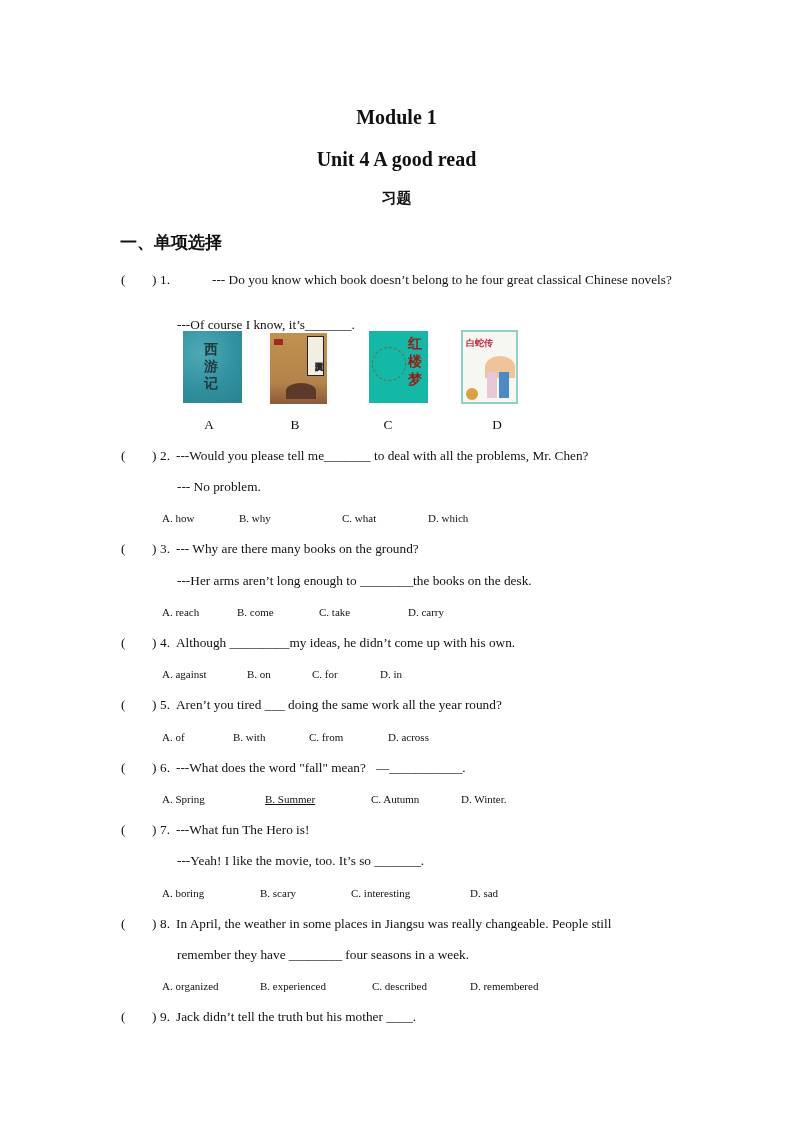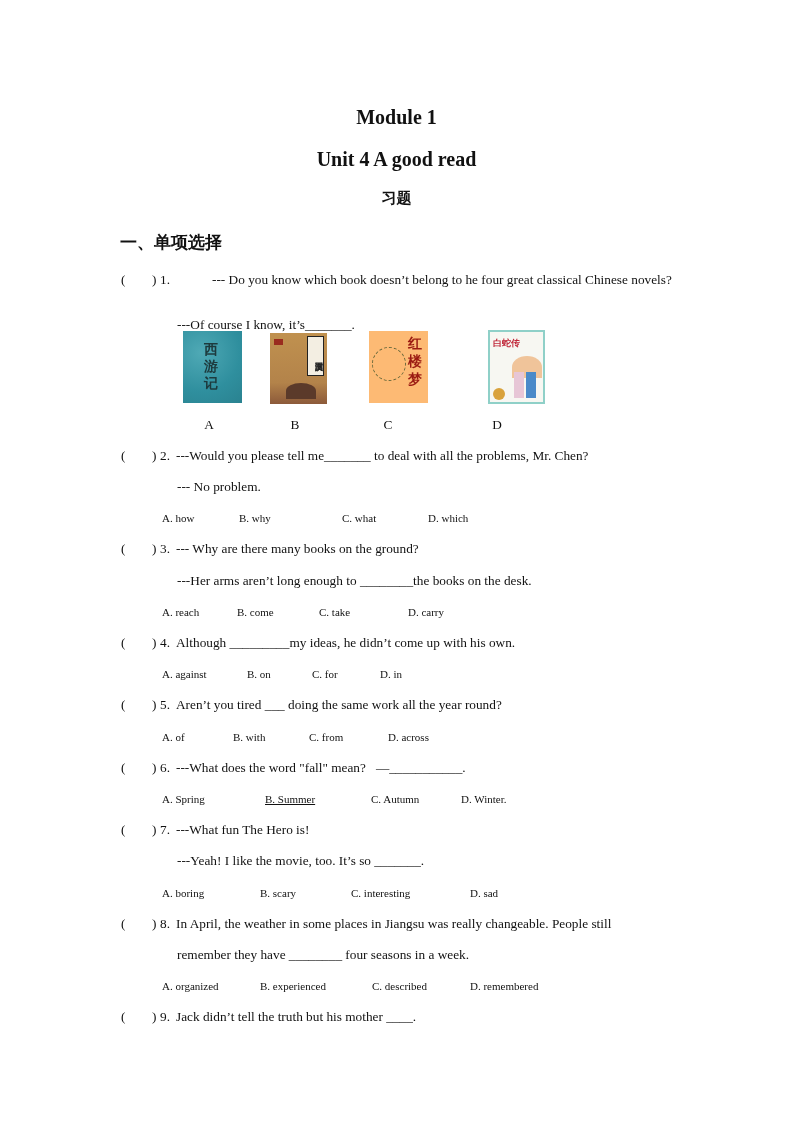--- a/index.html
+++ b/index.html
@@ -34,25 +34,25 @@
 
   <div>
     <div class="book" style="left:183px; top:331px; width:59px; height:72px; background: radial-gradient(circle at 30% 30%, #4fa9b5 0%, #2f8f9e 60%, #2a8290 100%);">
       <div class="cover-text" style="left:18px; top:10px; width:20px; font-size:14px; line-height:17px; color:#1d3a3d; text-align:center;">西游记</div>
     </div>
     <div class="book" style="left:270px; top:333px; width:57px; height:71px; background: linear-gradient(180deg, #c0914f 0%, #b3834a 70%, #8c5a3a 100%);">
       <div style="position:absolute; left:4px; top:6px; width:9px; height:6px; background:#9a2b1e;"></div>
       <div class="cover-text" style="left:37px; top:3px; width:15px; height:38px; background:#f3eee2; border:1px solid #222; font-size:8px; line-height:9px; color:#222; text-align:center; writing-mode:vertical-rl;">三国演义</div>
       <div style="position:absolute; left:16px; top:50px; width:30px; height:16px; background:#5b3a2a; border-radius:50% 50% 0 0;"></div>
     </div>
-    <div class="book" style="left:369px; top:331px; width:59px; height:72px; background:#fdba74;">
+    <div class="book" style="left:369px; top:331px; width:59px; height:72px; background:#14b8a6;">
       <div style="position:absolute; left:3px; top:16px; width:32px; height:32px; border:1px dashed #6b6a3c; border-radius:50%;"></div>
       <div class="cover-text" style="left:38px; top:3px; width:16px; font-size:14px; line-height:18px; color:#9b1b12; text-align:center;">红楼梦</div>
     </div>
-    <div class="book" style="left:488px; top:330px; width:57px; height:74px; background:#f7f7f2; border:2px solid #8fd0c8; box-sizing:border-box;">
+    <div class="book" style="left:461px; top:330px; width:57px; height:74px; background:#f7f7f2; border:2px solid #8fd0c8; box-sizing:border-box;">
       <div class="cover-text" style="left:3px; top:5px; font-size:9px; color:#c0283a;">白蛇传</div>
       <div style="position:absolute; left:22px; top:24px; width:30px; height:22px; background:#f0c49a; border-radius:50% 50% 0 0;"></div>
       <div style="position:absolute; left:24px; top:40px; width:10px; height:26px; background:#e7c6d6;"></div>
       <div style="position:absolute; left:36px; top:40px; width:10px; height:26px; background:#4a8ac9;"></div>
       <div style="position:absolute; left:3px; top:56px; width:12px; height:12px; background:#d9a23c; border-radius:50%;"></div>
     </div>
 
     <span class="book-label" style="left:199px; top:417px;">A</span>
     <span class="book-label" style="left:285px; top:417px;">B</span>
     <span class="book-label" style="left:378px; top:417px;">C</span>

